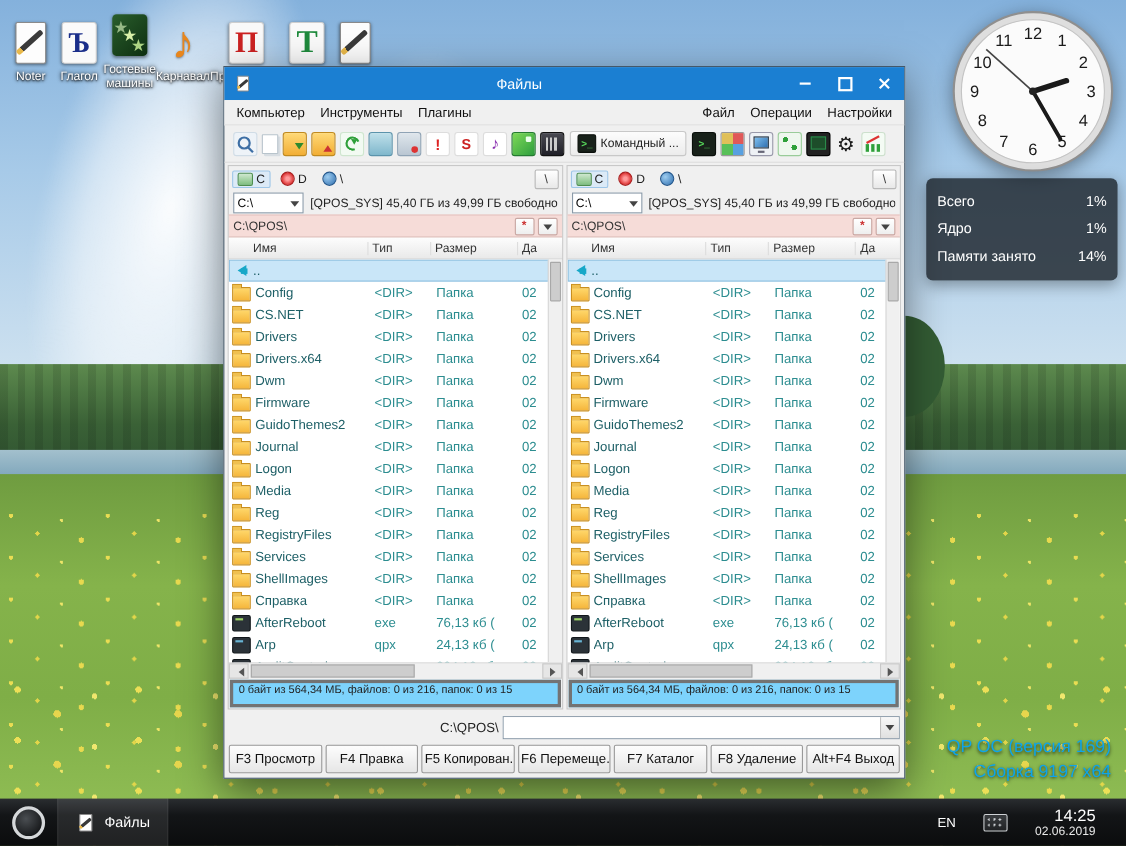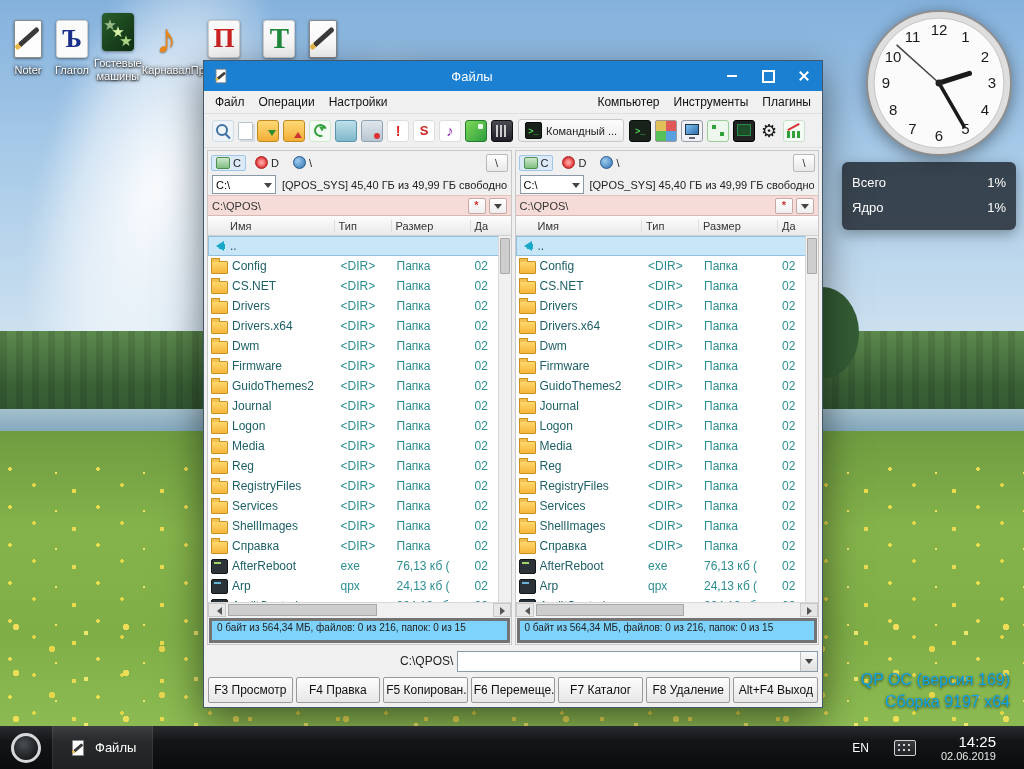--- a/index.html
+++ b/index.html
@@ -332,29 +332,29 @@
           <span class="glyph-max"></span>
         </span>
       <span class="win-btn">
           <span class="glyph-x"></span>
         </span>
     </div>
 
     <div class="menubar">
       <div class="menu-group">
 
+      <span class="menu-item">Компьютер</span>
+          <span class="menu-item">Инструменты</span>
+          <span class="menu-item">Плагины</span>
+        </div>
+      <div class="menu-group">
+
       <span class="menu-item">Файл</span>
           <span class="menu-item">Операции</span>
           <span class="menu-item">Настройки</span>
-        </div>
-      <div class="menu-group">
-
-      <span class="menu-item">Компьютер</span>
-          <span class="menu-item">Инструменты</span>
-          <span class="menu-item">Плагины</span>
         </div>
     </div>
 
     <div class="toolbar">
       <div class="tb-group">
 
       <span class="tbi tb-search"></span>
           <span class="tbi tb-docs"></span>
           <span class="tbi tb-pack"></span>
           <span class="tbi tb-unpack"></span>
@@ -855,20 +855,24 @@
         <div class="sys-row">
           <span class="sys-label">Всего</span>
           <span class="sys-value">1%</span>
         </div>
 
         <div class="sys-row">
           <span class="sys-label">Ядро</span>
           <span class="sys-value">1%</span>
         </div>
 
+        <div class="sys-row">
+          <span class="sys-label">Памяти занято</span>
+          <span class="sys-value">14%</span>
+        </div>
       </div>
   </div>
 
   <div class="branding">
 
   <div class="brand-line">QP ОС (версия 169)</div>
       <div class="brand-line">Сборка 9197 x64</div>
     </div>
 
   <div class="taskbar">

